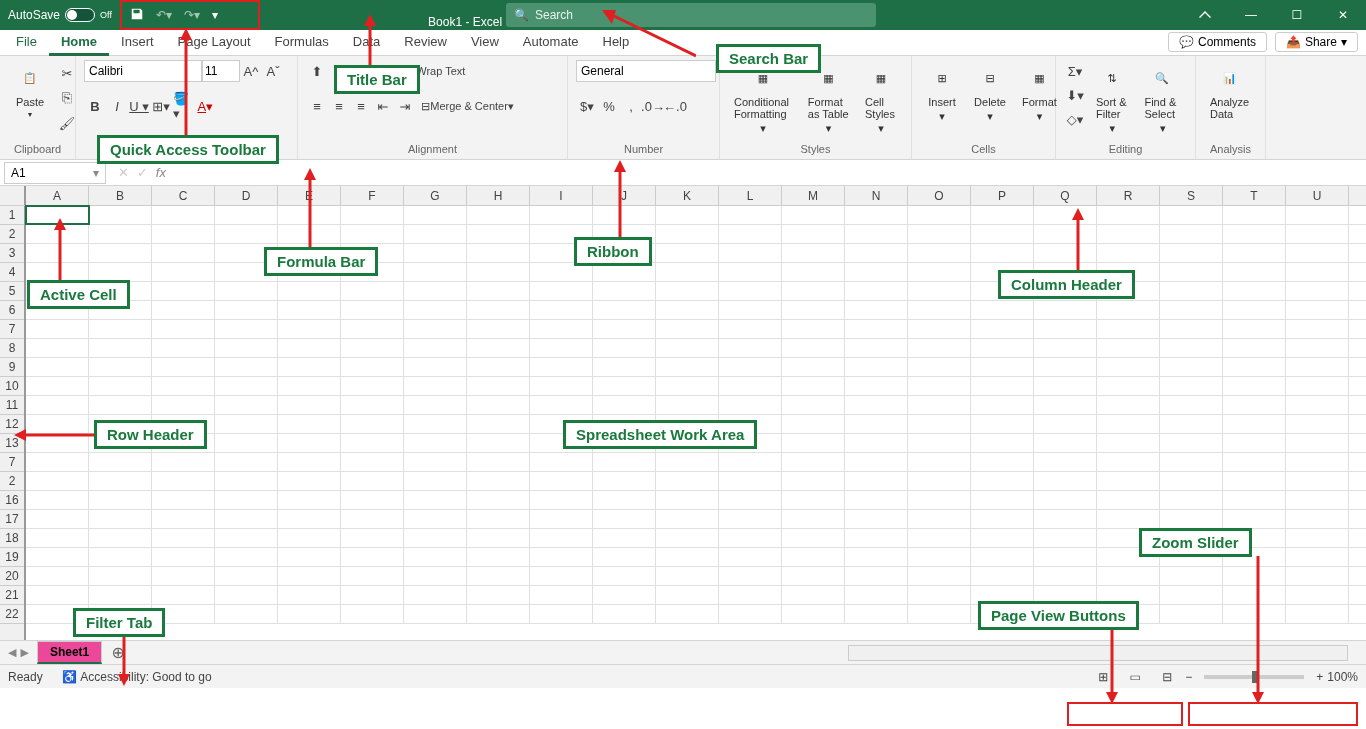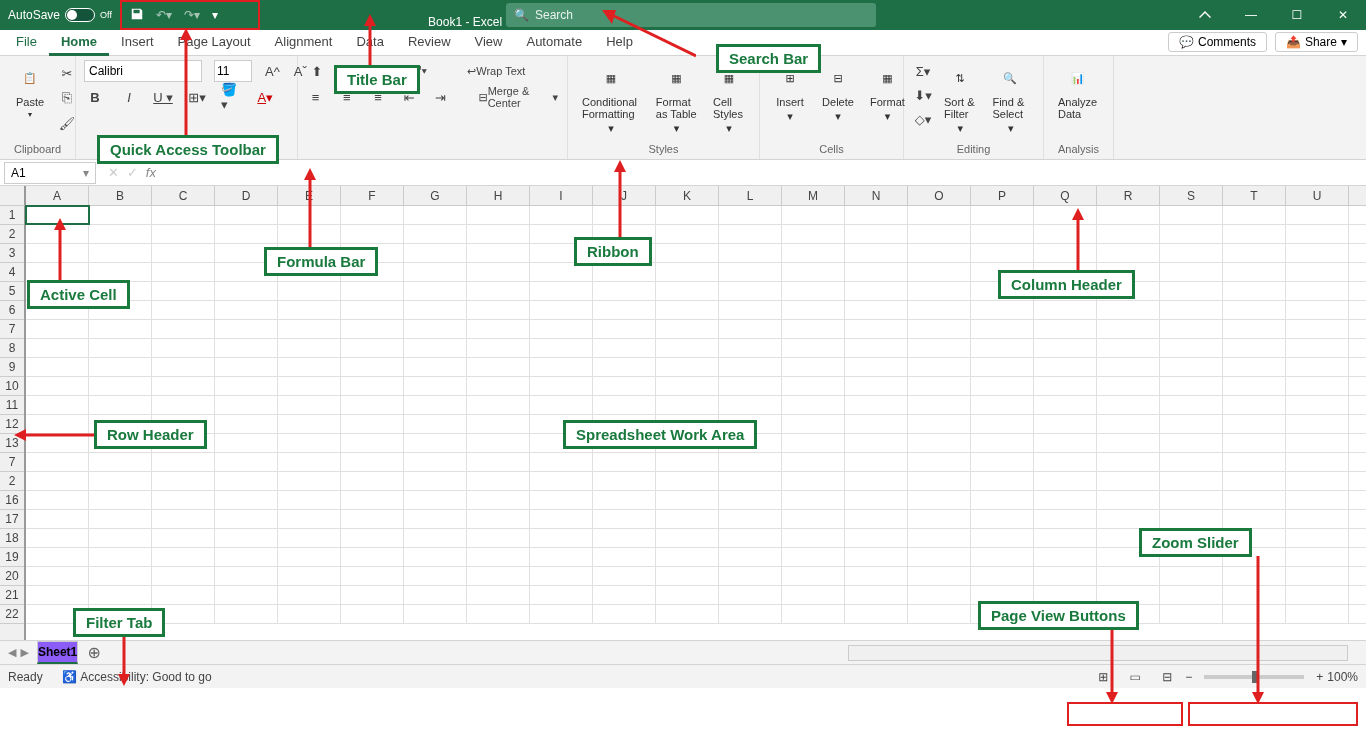--- a/index.html
+++ b/index.html
@@ -25,48 +25,48 @@
 .tabs-right { position: absolute; right: 8px; top: 2px; display: flex; gap: 8px; }
 .tabs-right-btn { border: 1px solid #ccc; padding: 2px 10px; font-size: 12px; border-radius: 3px; display: flex; align-items: center; gap: 4px; }
 
 
 .ribbon { height: 104px; background: #f3f3f3; border-bottom: 1px solid #d4d4d4; display: flex; }
 .rgroup { border-right: 1px solid #e0e0e0; padding: 4px 8px 2px; display: flex; flex-direction: column; justify-content: space-between; }
 .rgroup-label { font-size: 11px; color: #666; text-align: center; padding: 2px 0; position: relative; }
 .rgroup-content { display: flex; align-items: flex-start; gap: 4px; }
 .bigbtn { display: flex; flex-direction: column; align-items: center; padding: 2px 6px; font-size: 11px; color: #333; gap: 2px; }
 .bigbtn-icon { width: 32px; height: 32px; display: flex; align-items: center; justify-content: center; }
-.font-row { display: flex; align-items: center; gap: 12px; margin-bottom: 4px; }
+.font-row { display: flex; align-items: center; gap: 0; margin-bottom: 13px; }
 .font-select { width: 118px; height: 22px; border: 1px solid #ccc; font-size: 12px; padding: 0 4px; }
 .size-select { width: 38px; height: 22px; border: 1px solid #ccc; font-size: 12px; padding: 0 2px; }
 .sbtn { width: 22px; height: 22px; display: flex; align-items: center; justify-content: center; font-size: 13px; color: #444; border: 1px solid transparent; }
 .number-select { width: 140px; height: 22px; border: 1px solid #ccc; font-size: 12px; padding: 0 4px; }
 
 
 .formula-bar { height: 26px; border-bottom: 1px solid #d4d4d4; display: flex; align-items: center; background: #fff; }
-.name-box { width: 92px; height: 22px; border: 1px solid #ccc; margin: 0 4px; font-size: 12px; padding: 0 6px; display: flex; align-items: center; justify-content: space-between; }
+.name-box { width: 102px; height: 22px; border: 1px solid #ccc; margin: 0 4px; font-size: 12px; padding: 0 6px; display: flex; align-items: center; justify-content: space-between; }
 .fx-btns { display: flex; gap: 8px; padding: 0 8px; color: #888; font-size: 13px; }
 .fx-input { flex: 1; border: none; font-size: 12px; padding: 0 4px; }
 
 
 .grid-area { position: relative; height: 454px; overflow: hidden; }
 .corner { position: absolute; left: 0; top: 0; width: 26px; height: 20px; background: #f0f0f0; border-right: 2px solid #999; border-bottom: 1px solid #ccc; }
 .col-headers { position: absolute; left: 26px; top: 0; right: 0; height: 20px; display: flex; background: #f0f0f0; border-bottom: 1px solid #ccc; }
 .col-h { width: 63px; border-right: 1px solid #ccc; text-align: center; font-size: 12px; color: #444; line-height: 20px; }
 .row-headers { position: absolute; left: 0; top: 20px; width: 26px; bottom: 0; background: #f0f0f0; border-right: 2px solid #999; }
 .row-h { height: 19px; border-bottom: 1px solid #ccc; text-align: center; font-size: 12px; color: #444; line-height: 19px; }
 .cells { position: absolute; left: 26px; top: 20px; right: 0; bottom: 0; }
 .cell-row { display: flex; height: 19px; border-bottom: 1px solid #e0e0e0; }
 .cell { width: 63px; border-right: 1px solid #e0e0e0; }
 .cell.active { outline: 2px solid #1e6f46; outline-offset: -1px; }
 
 
 .sheet-strip { height: 24px; border-top: 1px solid #d4d4d4; display: flex; align-items: center; background: #f3f3f3; position: relative; }
 .sheet-nav { display: flex; gap: 4px; padding: 0 8px; color: #888; font-size: 11px; }
-.sheet-tab { padding: 3px 0; background: #8b5cf6; border: 1px solid #ccc; border-bottom: 2px solid #1e6f46; font-size: 12px; font-weight: 600; }
+.sheet-tab { padding: 3px 12px; background: #ec4899; border: 1px solid #ccc; border-bottom: 2px solid #1e6f46; font-size: 12px; font-weight: 600; }
 .sheet-add { width: 20px; height: 20px; display: flex; align-items: center; justify-content: center; color: #666; margin-left: 6px; }
 .hscroll { position: absolute; right: 18px; width: 500px; height: 16px; background: #f0f0f0; border: 1px solid #ccc; }
 
 
 .status-bar { height: 24px; background: #f3f3f3; border-top: 1px solid #d4d4d4; display: flex; align-items: center; justify-content: space-between; padding: 0 8px; font-size: 12px; color: #444; }
 .status-left { display: flex; gap: 20px; align-items: center; }
 .status-right { display: flex; align-items: center; gap: 4px; }
 .view-btn { width: 28px; height: 20px; display: flex; align-items: center; justify-content: center; }
 .zoom-slider { width: 100px; height: 4px; background: #ccc; position: relative; margin: 0 8px; }
 .zoom-thumb { position: absolute; left: 48px; top: -4px; width: 6px; height: 12px; background: #666; }
@@ -112,21 +112,21 @@
     <div class="winbtn">☐</div>
     <div class="winbtn">✕</div>
   </div>
 </div>
 
 <div class="tabs">
   <div class="tab file">File</div>
   <div class="tab active">Home</div>
   <div class="tab">Insert</div>
   <div class="tab">Page Layout</div>
-  <div class="tab">Alignment</div>
+  <div class="tab">Formulas</div>
   <div class="tab">Data</div>
   <div class="tab">Review</div>
   <div class="tab">View</div>
   <div class="tab">Automate</div>
   <div class="tab">Help</div>
   <div class="tabs-right">
     <div class="tabs-right-btn">💬 <span>Comments</span></div>
     <div class="tabs-right-btn">📤 <span>Share</span> ▾</div>
   </div>
 </div>
@@ -181,22 +181,38 @@
       <div class="font-row">
         <span class="sbtn">≡</span>
         <span class="sbtn">≡</span>
         <span class="sbtn">≡</span>
         <span class="sbtn">⇤</span>
         <span class="sbtn">⇥</span>
         <span style="width:4px"></span>
         <span class="sbtn" style="width:auto;font-size:11px">⊟ <span>Merge &amp; Center</span> ▾</span>
       </div>
     </div>
-  </div>
-
+    <div class="rgroup-label">Alignment</div>
+  </div>
+
+  <div class="rgroup" style="width:152px">
+    <div>
+      <div class="font-row">
+        <input class="number-select" value="General" style="">
+      </div>
+      <div class="font-row">
+        <span class="sbtn">$▾</span>
+        <span class="sbtn">%</span>
+        <span class="sbtn">,</span>
+        <span class="sbtn">.0→</span>
+        <span class="sbtn">←.0</span>
+      </div>
+    </div>
+    <div class="rgroup-label">Number</div>
+  </div>
 
   <div class="rgroup" style="width:192px">
     <div class="rgroup-content">
       <div class="bigbtn"><div class="bigbtn-icon">▦</div><span>Conditional Formatting</span>▾</div>
       <div class="bigbtn"><div class="bigbtn-icon">▦</div><span>Format as Table</span>▾</div>
       <div class="bigbtn"><div class="bigbtn-icon">▦</div><span>Cell Styles</span>▾</div>
     </div>
     <div class="rgroup-label">Styles</div>
   </div>
 

